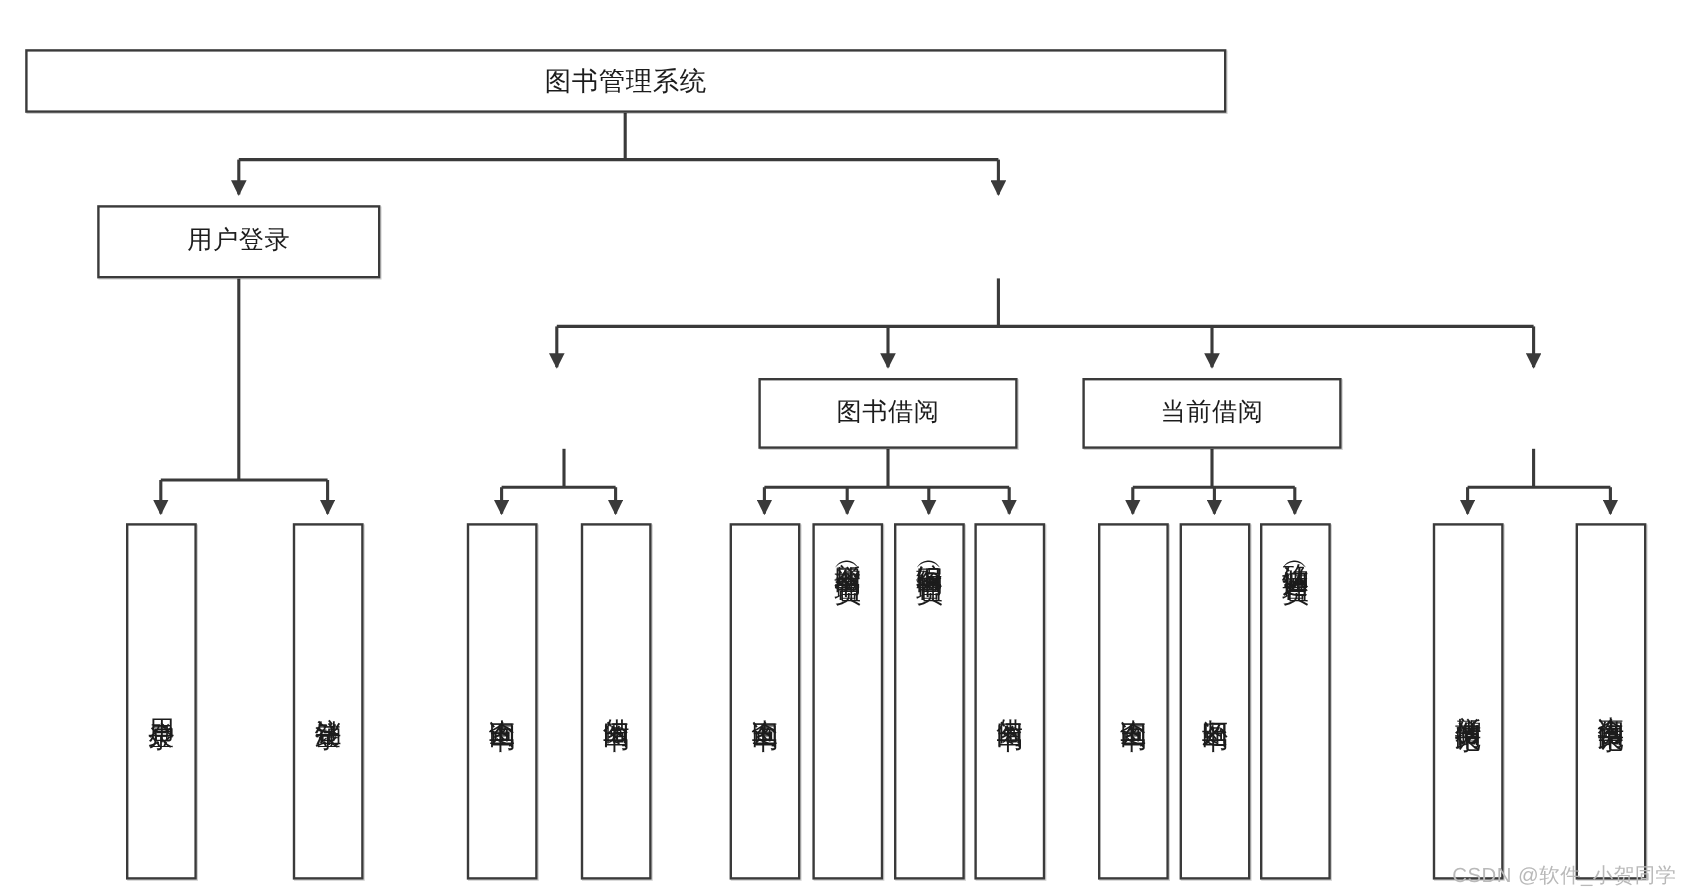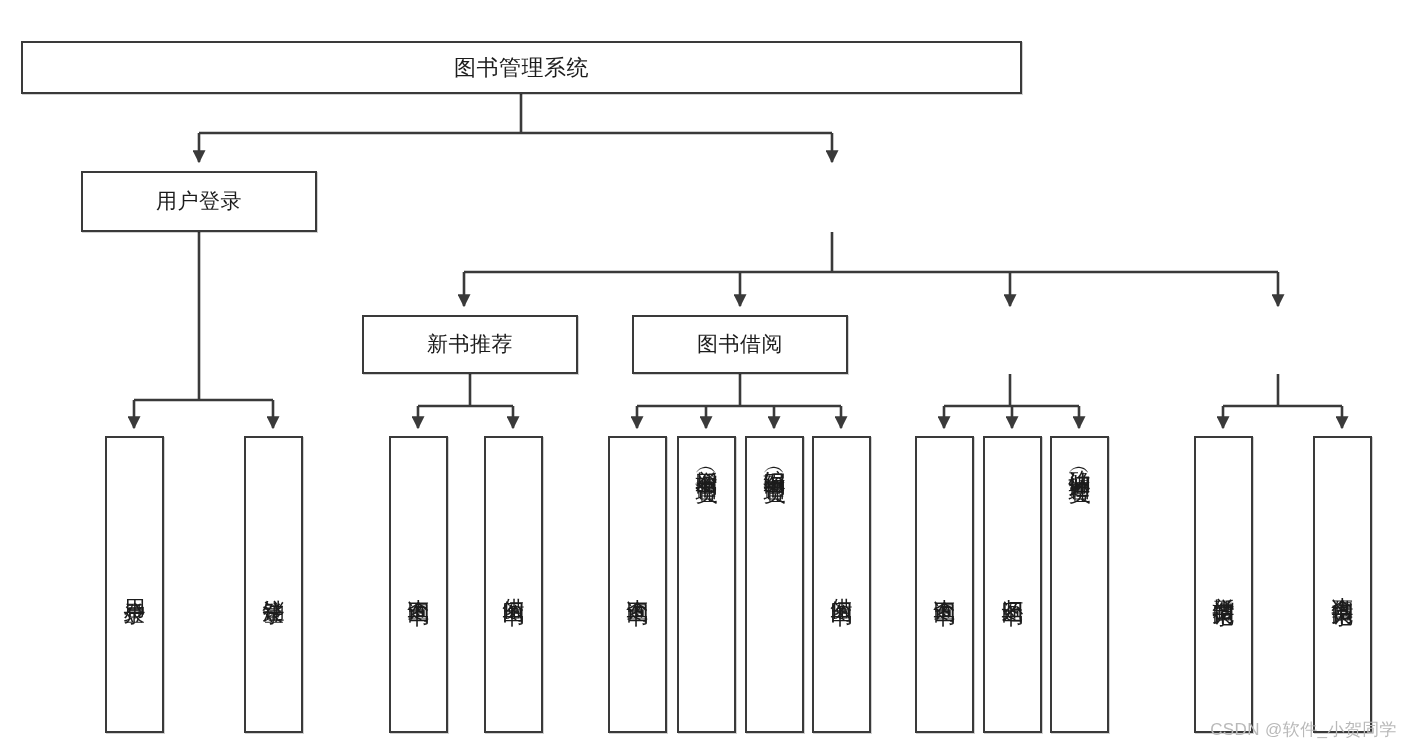--- a/index.html
+++ b/index.html
@@ -128,25 +128,25 @@
   </svg>
 
   <div class="node root horiz" style="left:21px; top:13px; width:1001px; height:53px;margin-top:28px;">
     <span class="label">图书管理系统</span>
   </div>
 
   <div class="node horiz" style="left:81px; top:171px; width:236px; height:61px;">
     <span class="label">用户登录</span>
   </div>
 
-  <div class="node horiz" style="left:362px; top:315px; width:216px; height:59px;">
-    <span class="label">新书推荐</span>
-  </div>
   <div class="node horiz" style="left:632px; top:315px; width:216px; height:59px;">
     <span class="label">图书借阅</span>
+  </div>
+  <div class="node horiz" style="left:902px; top:315px; width:216px; height:59px;">
+    <span class="label">当前借阅</span>
   </div>
 
   <div class="node vert centered" style="left:105px; top:436px; width:59px; height:297px;">
     <span class="label">用户登录</span>
   </div>
   <div class="node vert centered" style="left:244px; top:436px; width:59px; height:297px;">
     <span class="label">注销登录</span>
   </div>
 
   <div class="node vert centered" style="left:389px; top:436px; width:59px; height:297px;">

